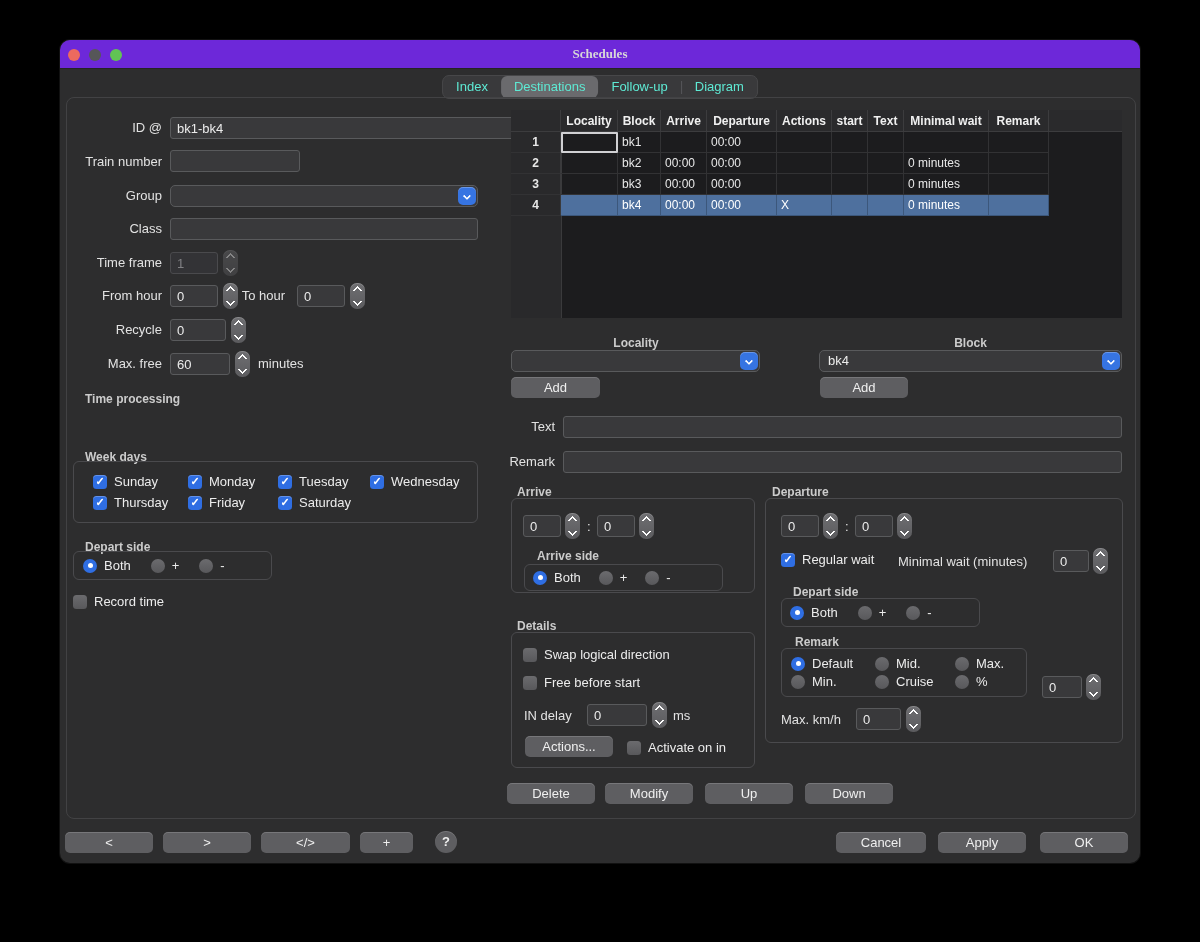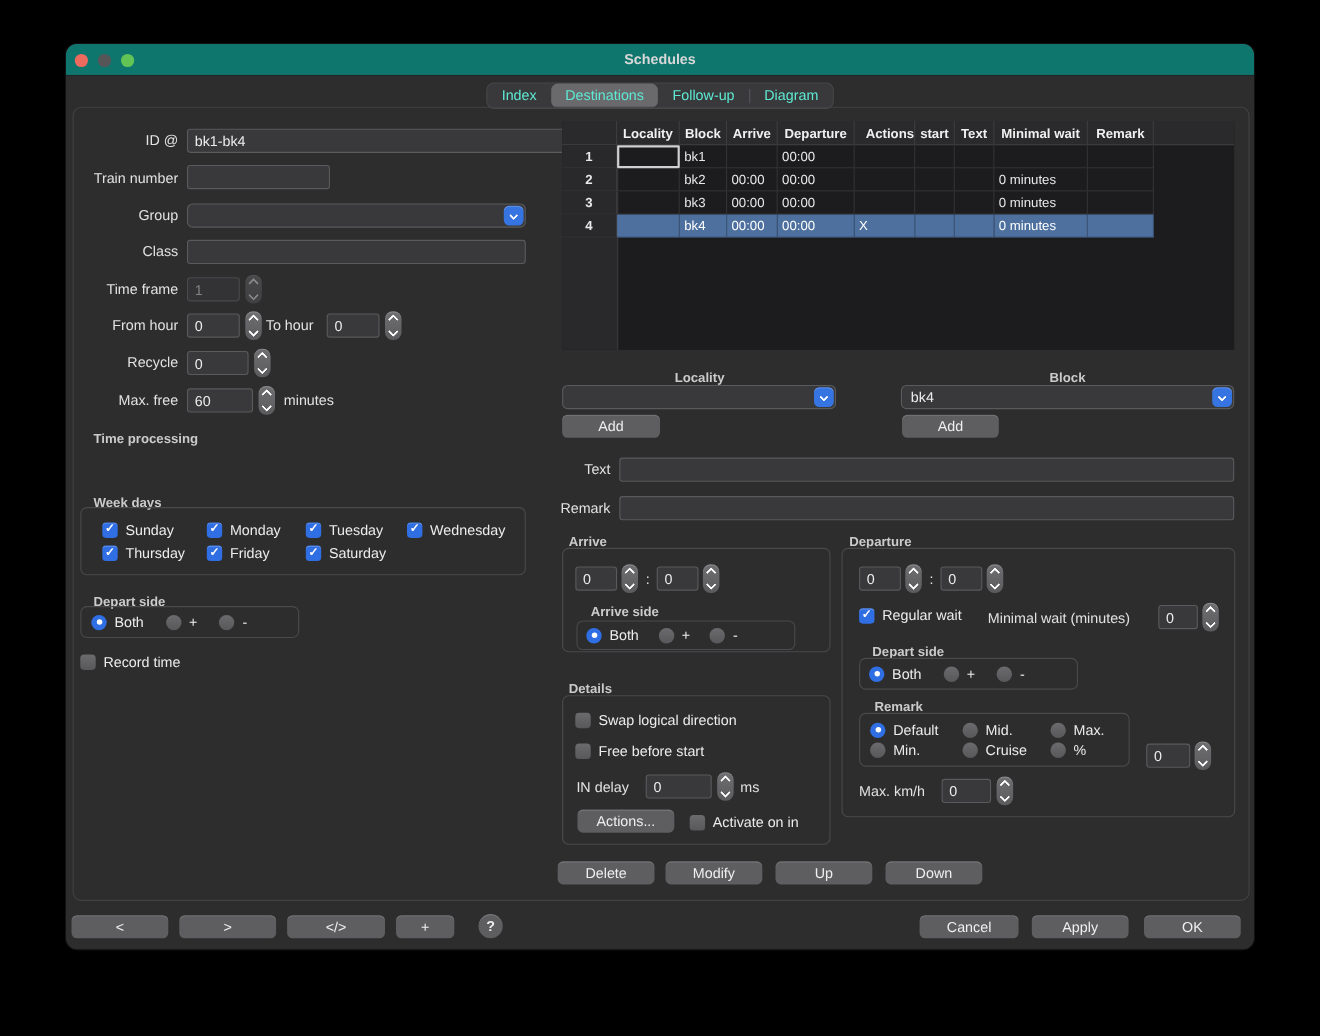--- a/index.html
+++ b/index.html
@@ -1,21 +1,21 @@
 <!DOCTYPE html>
 <html><head>
 <meta charset="utf-8">
 <style>
   html,body{margin:0;padding:0;background:#000;width:1200px;height:942px;overflow:hidden;
     font-family:"Liberation Sans",sans-serif;-webkit-font-smoothing:antialiased;}
   .window{position:absolute;left:60px;top:40px;width:1080px;height:823px;background:#2d2d2e;
     border-radius:10px;box-shadow:0 0 0 1px #111,0 25px 60px rgba(0,0,0,.75);}
   
-  .titlebar{position:absolute;left:0;top:0;right:0;height:28px;background:#0f766e;
-    border-bottom:1px solid #242426;border-radius:10px 10px 0 0;}
+  .titlebar{position:absolute;left:0;top:0;right:0;height:28px;background:#6d28d9;
+    border-bottom:1px solid #242426;border-radius:10px 10px 0 0;font-family:Liberation Serif, serif;}
   .traffic{position:absolute;left:8px;top:9px;display:flex;gap:9px;}
   .light{width:12px;height:12px;border-radius:50%;}
   .title{text-align:center;line-height:28px;font-size:13px;font-weight:bold;color:#d8d8d8;}
   
   .tabbar{position:absolute;top:35px;left:50%;transform:translateX(-50%);display:flex;align-items:center;
     background:#39393b;border:1px solid #474749;border-radius:7px;height:22px;}
   .tab{padding:0 13px;font-size:13px;color:#5eead4;line-height:22px;border-radius:6px;white-space:nowrap;}
   .tab.sel{background:#6a6a6d;}
   .tabdiv{width:1px;height:13px;background:#56565a;}
   
@@ -199,21 +199,21 @@
   </div>
 
   <div class="table">
       <div class="numstrip"></div>
       <div class="thead">
         <div class="th" style="width: 50px;"></div>
         <div class="th" style="width: 57px;">Locality</div>
         <div class="th" style="width: 43px;">Block</div>
         <div class="th" style="width: 46px;">Arrive</div>
         <div class="th" style="width: 70px;">Departure</div>
-        <div class="th" style="width: 55px; text-align: right;">Actions</div>
+        <div class="th" style="width: 55px;">Actions</div>
         <div class="th" style="width: 36px;">start</div>
         <div class="th" style="width: 36px;">Text</div>
         <div class="th" style="width: 85px;">Minimal wait</div>
         <div class="th" style="width: 60px;">Remark</div>
         <div class="th fill"></div>
       </div>
       <div class="trow" style="top: 22px;">
         <div class="td num" style="width: 50px;">1</div>
         <div class="td focus" style="width: 57px;"></div>
         <div class="td" style="width: 43px;">bk1</div>

